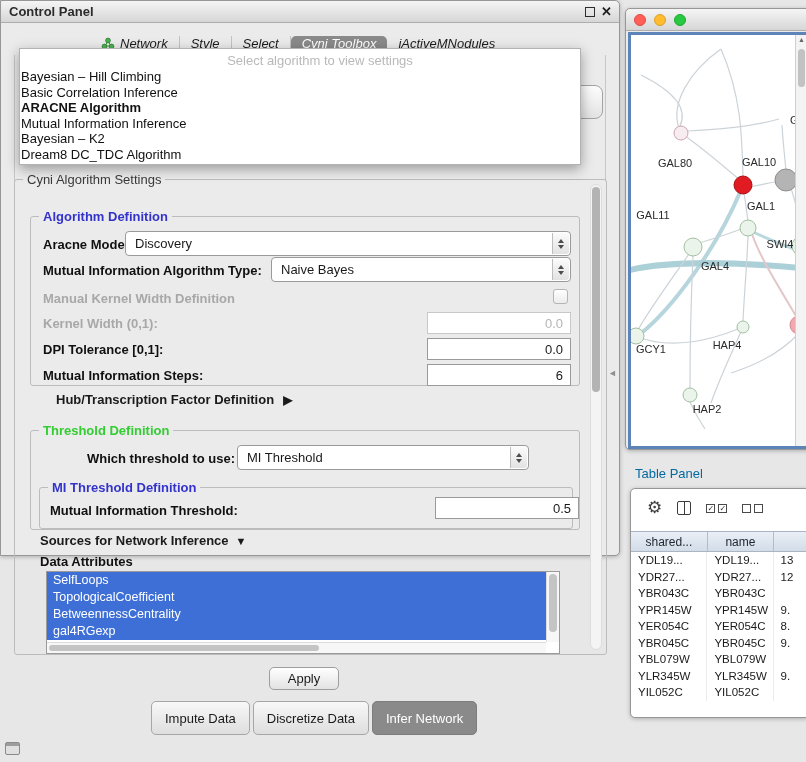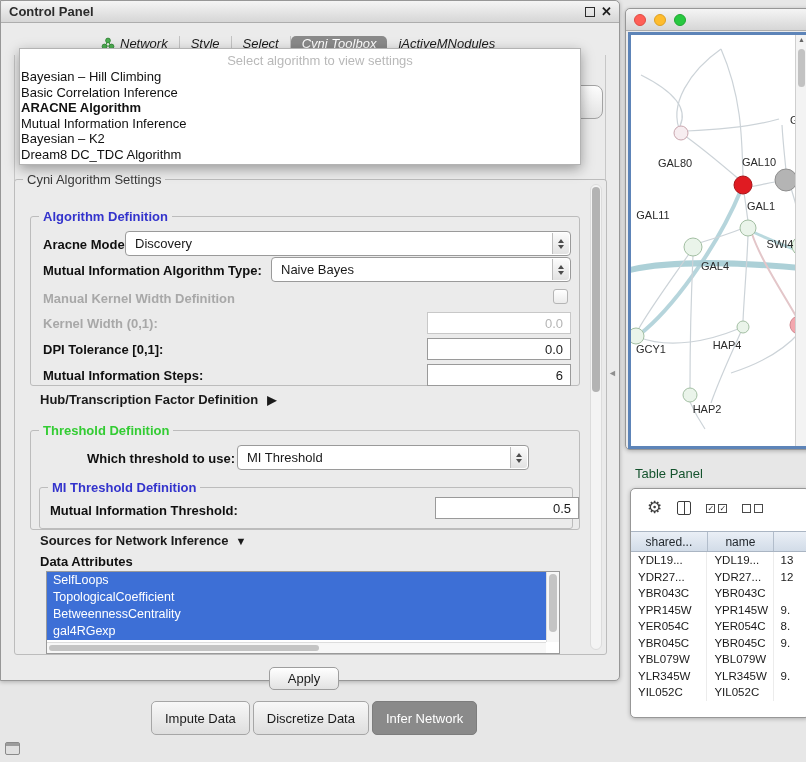--- a/index.html
+++ b/index.html
@@ -4,21 +4,21 @@
 <style>
   * { margin:0; padding:0; box-sizing:border-box; }
   html,body { width:806px; height:762px; overflow:hidden; }
   body { background:#e7e7e7; font-family:"Liberation Sans", sans-serif; position:relative; color:#1a1a1a; }
 
   
   .window { position:absolute; background:#ebebeb; border:1px solid #979797; border-radius:5px; box-shadow:0 1px 4px rgba(0,0,0,.25); }
   .titlebar { position:absolute; left:0; top:0; right:0; height:22px; background:linear-gradient(#f5f5f5,#d6d6d6); border-bottom:1px solid #adadad; border-radius:5px 5px 0 0; }
 
   
-  #control-panel { left:0; top:8; width:620px; height:681px; border-radius:0 5px 5px 0; }
+  #control-panel { left:0; top:8; width:620px; height:556px; border-radius:0 5px 5px 0; }
   #cp-title { position:absolute; left:8px; top:3px; font-size:13px; font-weight:bold; color:#2b2b2b; }
   .wb { position:absolute; top:5px; cursor:default; }
   .wb-float { right:24px; width:10px; height:10px; border:1.5px solid #2c2c2c; margin-top:1px; }
   .wb-close { right:7px; font-size:13px; font-weight:bold; color:#1e1e1e; line-height:12px; }
   .wb-close::after { content:"✕"; }
 
   .cp-tabs { position:absolute; left:89px; top:28px; height:22px; display:flex; align-items:flex-end; font-size:13px;font-style:italic; }
   .cp-tab { display:flex; align-items:center; gap:5px; padding:0 11px; border-right:1px solid #c2c2c2; color:#1c1c1c; cursor:default; }
   .cp-tab:last-child { border-right:none; }
   .cp-tab.selected { background:#8a8a8a; color:#fff; border-radius:5px 5px 0 0; border-right:none; }
@@ -86,21 +86,21 @@
   .light.red { background:#ff5f57; border:1px solid #df4b43; }
   .light.yellow { background:#febc2e; border:1px solid #dda123; }
   .light.green { background:#28c840; border:1px solid #1fa832; }
   #net-canvas { position:absolute; left:2px; top:23px; width:182px; height:417px; background:#ffffff; border:3px solid #5d84b8; overflow:hidden; }
   #net-svg { position:absolute; left:0; top:0; }
   #net-scrollbar { position:absolute; top:0; bottom:0; left:164px; width:12px; background:#f3f3f3; border-left:1px solid #cfcfcf; }
   #net-scrollbar .thumb { position:absolute; left:2px; right:2px; top:14px; height:38px; background:#c2c2c2; border-radius:4px; }
   #net-scrollbar .arr { position:absolute; left:0; right:0; text-align:center; font-size:7px; color:#666; }
 
   
-  #table-panel-label { position:absolute; left:635px; top:466px; font-size:13px; color:#14532d; }
+  #table-panel-label { position:absolute; left:635px; top:466px; font-size:13px; color:#0369a1; }
   #table-window { left:630px; top:488px; width:180px; height:230px; background:#fff; border-radius:5px; }
   .tp-toolbar { position:absolute; left:16px; top:10px; display:flex; align-items:center; gap:15px; }
   .icon-gear { font-size:17px; color:#3d3d3d; line-height:18px; }
   .icon-gear::after { content:"⚙"; }
   .icon-columns { width:14px; height:14px; border:1.5px solid #3d3d3d; border-radius:2px; position:relative; }
   .icon-columns span { position:absolute; left:50%; top:0; bottom:0; border-left:1.5px solid #3d3d3d; }
   .cb-pair { display:flex; gap:3px; }
   .cb { width:9px; height:9px; border:1.5px solid #4a4a4a; font-size:8px; line-height:7px; text-align:center; color:#2e2e2e; }
   .cb.checked::after { content:"✓"; }
 
@@ -198,21 +198,21 @@
       <span class="lbl disabled" style="left:12px; top:99px;">Kernel Width (0,1):</span>
       <div class="tfield disabled" style="left:396px; top:95px; width:144px;">0.0</div>
 
       <span class="lbl" style="left:12px; top:125px;">DPI Tolerance [0,1]:</span>
       <div class="tfield" style="left:396px; top:121px; width:144px;">0.0</div>
 
       <span class="lbl" style="left:12px; top:151px;">Mutual Information Steps:</span>
       <div class="tfield" style="left:396px; top:147px; width:144px;">6</div>
     </div>
 
-    <div class="disc-row icon-play" style="left:25px; top:212px;"><span>Hub/Transcription Factor Definition</span></div>
+    <div class="disc-row icon-play" style="left:41px; top:212px;"><span>Hub/Transcription Factor Definition</span></div>
 
     <div class="grp" style="left:15px; top:250px; width:550px; height:100px;">
       <span class="grp-title green">Threshold Definition</span>
 
       <span class="lbl" style="left:56px; top:20px;">Which threshold to use:</span>
       <div class="combo" style="left:206px; top:14px; width:292px;">
         <span>MI Threshold</span>
         <span class="combo-arrows">
             <span class="tri-up"></span>
             <span class="tri-down"></span>

